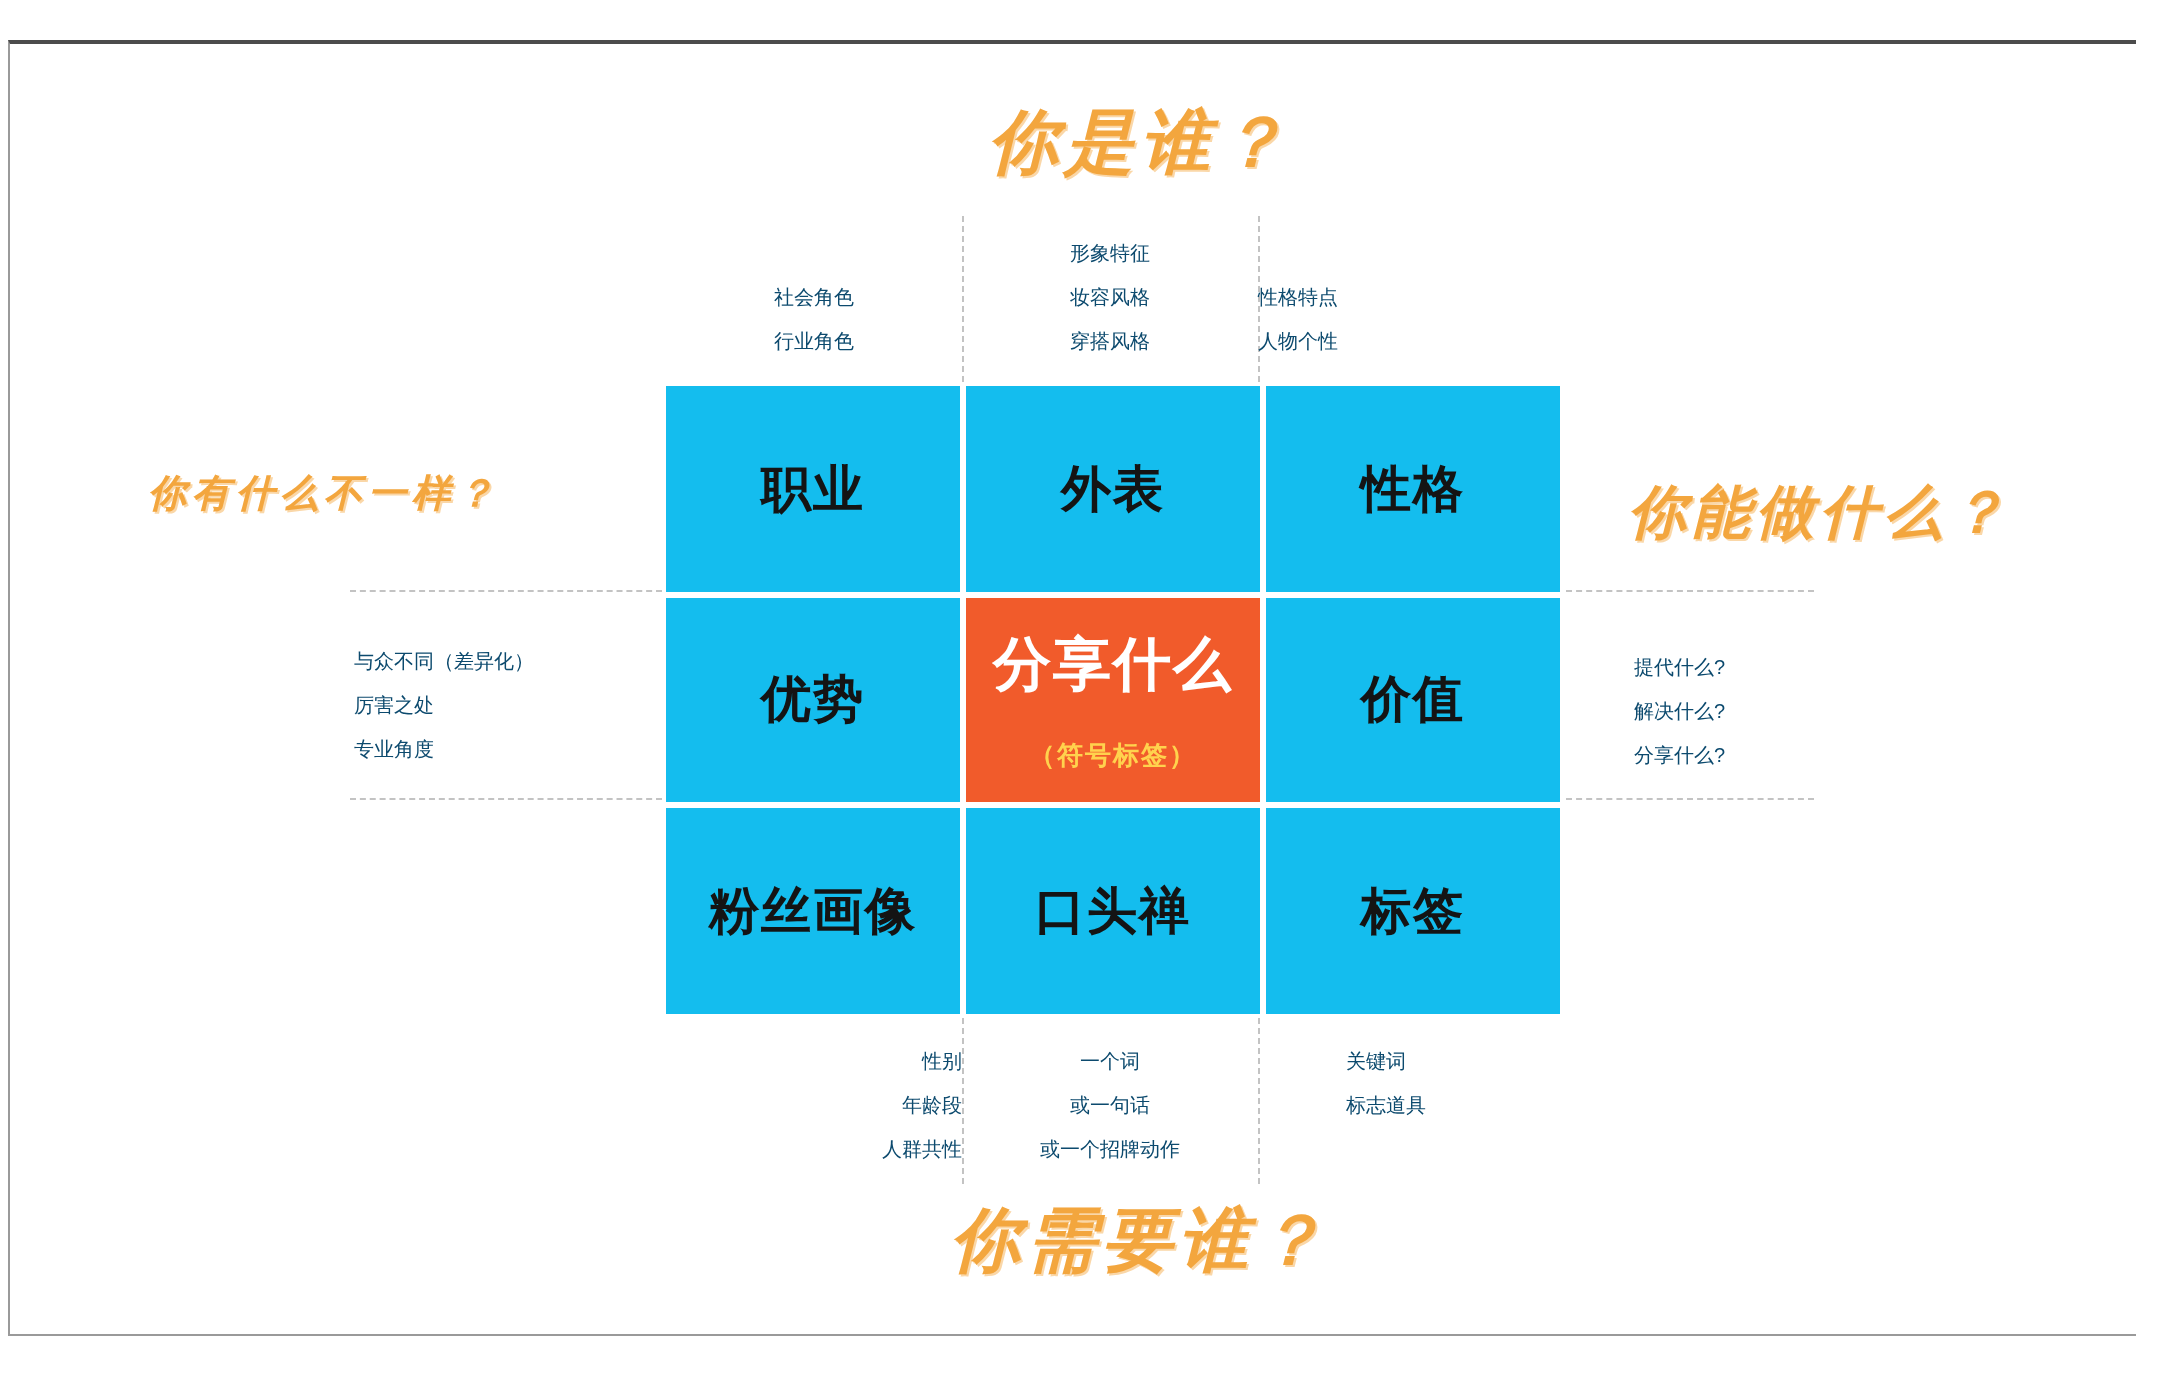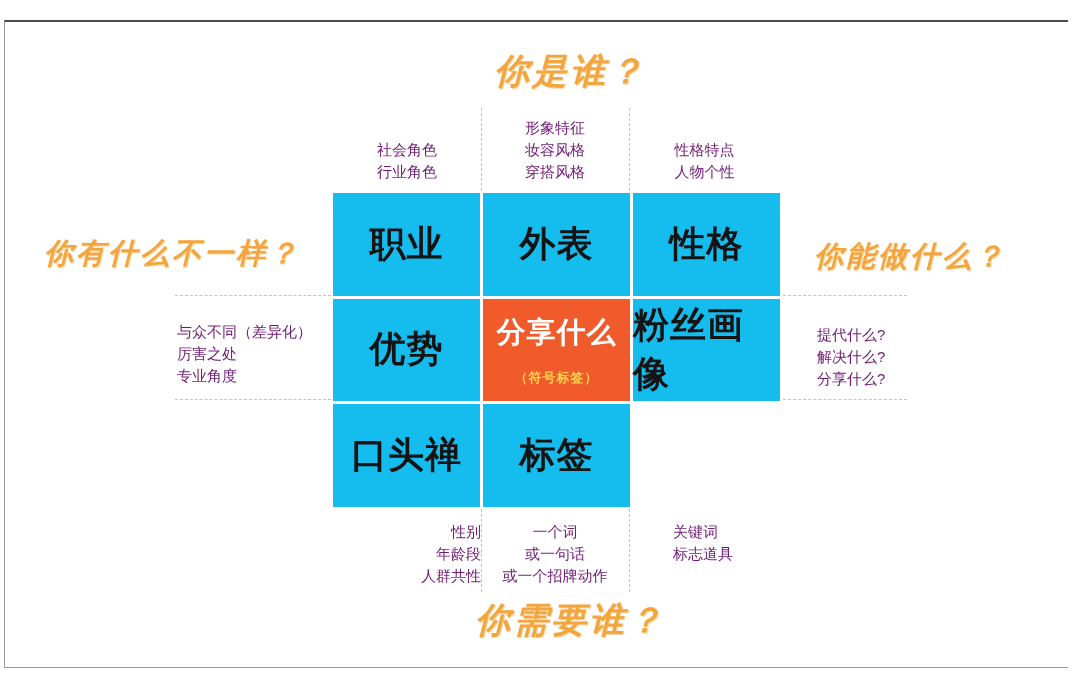--- a/index.html
+++ b/index.html
@@ -12,53 +12,53 @@
     position:absolute; left:4px; top:20px; width:1072px; height:648px;
     border:1px solid #9a9a9a; border-top:2px solid #4c4c4c; pointer-events:none;
   }
   .title {
     position:absolute; color:#f3a63e; font-weight:bold; font-style:italic;
     letter-spacing:3px; text-align:center; white-space:nowrap;
     text-shadow:1px 1px 0 rgba(243,166,62,.45);
   }
   .title-top    { left:415px; top:48px;  width:310px; font-size:35px; }
   .title-bottom { left:415px; top:597px; width:310px; font-size:35px; }
-  .title-left   { left:38px;  top:234px; width:268px; font-size:29px; }
+  .title-left   { left:28px;  top:234px; width:268px; font-size:19px; }
   .title-right  { left:808px; top:237px; width:204px; font-size:29px; }
 
   .vdash { position:absolute; width:0; border-left:1px dashed #c3c3c3; }
   .hdash { position:absolute; height:0; border-top:1px dashed #c3c3c3; }
   .v-t1 { left:481px; top:108px; height:83px; }
   .v-t2 { left:629px; top:108px; height:83px; }
   .v-b1 { left:481px; top:509px; height:83px; }
   .v-b2 { left:629px; top:509px; height:83px; }
   .h-l1 { top:295px; left:175px; width:156px; }
   .h-l2 { top:399px; left:175px; width:156px; }
   .h-r1 { top:295px; left:783px; width:124px; }
   .h-r2 { top:399px; left:783px; width:124px; }
 
-  .note { position:absolute; color:#701a75; font-size:15px; line-height:22px; }
+  .note { position:absolute; color:#0c4a6e; font-size:10px; line-height:22px; }
   .note div { white-space:nowrap; }
   .n-tl { left:333px; top:139px; width:148px; text-align:center; }
   .n-tc { left:481px; top:117px; width:148px; text-align:center; }
-  .n-tr { left:629px; top:139px; width:151px; text-align:center; }
+  .n-tr { left:629px; top:139px; width:151px; text-align:left; }
   .n-bl { left:333px; top:521px; width:148px; text-align:right; }
   .n-bc { left:481px; top:521px; width:148px; text-align:center; }
   .n-br { left:673px; top:521px; text-align:left; }
   .n-l  { left:177px; top:321px; text-align:left; }
   .n-r  { left:817px; top:324px; text-align:left; }
 
   .grid {
     position:absolute; left:333px; top:193px; width:447px; height:314px;
     display:grid; grid-template-columns:repeat(3,1fr); grid-template-rows:repeat(3,1fr);
     gap:3px; background:#ffffff;
   }
   .cell {
     background:#14bdee; color:#141414; display:flex; flex-direction:column;
-    align-items:center; justify-content:center; font-weight:bold; font-size:36px;
+    align-items:center; justify-content:center; font-weight:bold; font-size:25px;
     letter-spacing:1px;
   }
   .cell-core { background:#f15b2b; color:#ffffff; font-size:29px; }
   .cell-sub { font-size:13px; color:#ffd24d; font-weight:bold; margin-top:16px; letter-spacing:1px; }
 </style>
 </head>
 <body>
 
 <div class="canvas">
 
@@ -127,20 +127,23 @@
       <span>性格</span>
     </div>
     <div class="cell">
       <span>优势</span>
     </div>
     <div class="cell cell-core">
       <span>分享什么</span>
       <span class="cell-sub">（符号标签）</span>
     </div>
     <div class="cell">
+      <span>价值</span>
+    </div>
+    <div class="cell">
       <span>粉丝画像</span>
     </div>
     <div class="cell">
       <span>口头禅</span>
     </div>
     <div class="cell">
       <span>标签</span>
     </div>
   </div>
 

